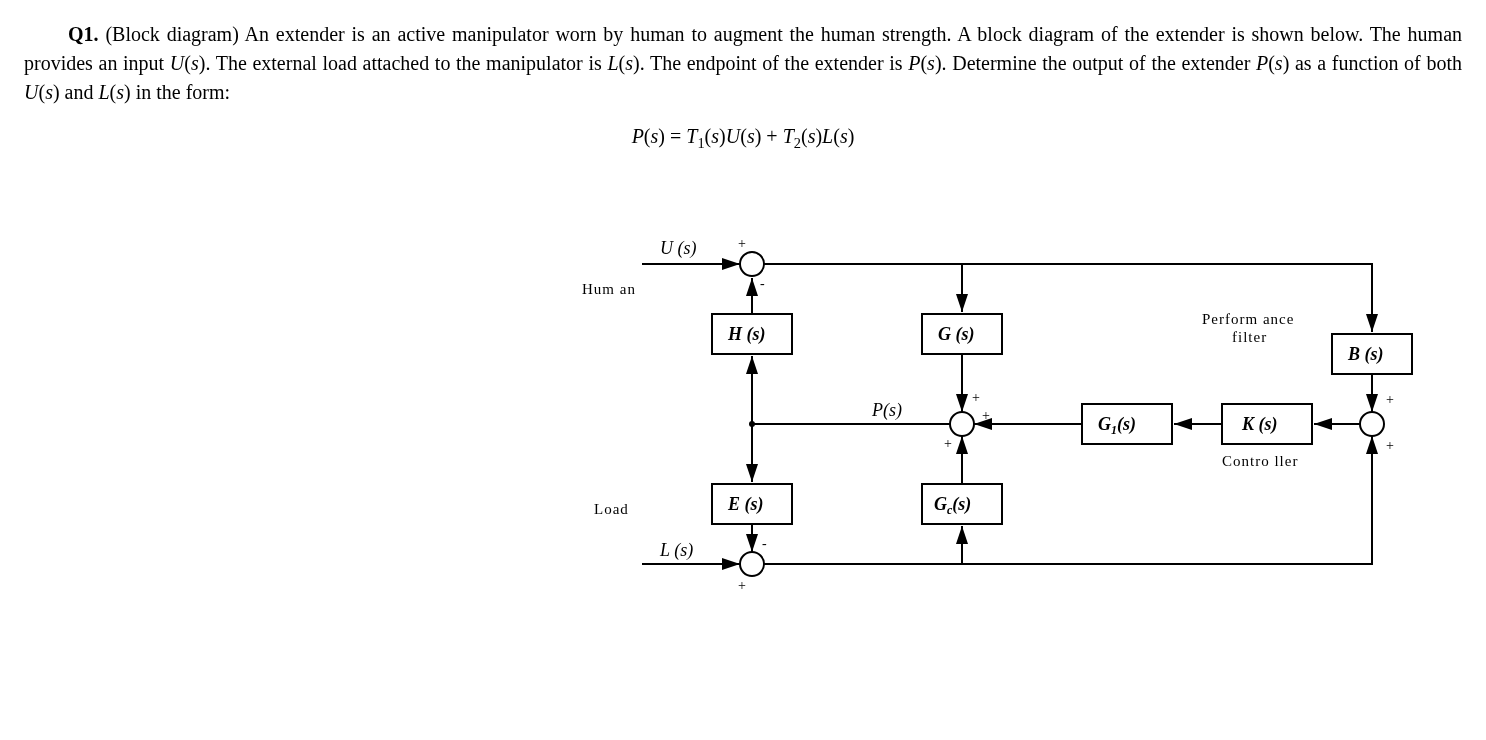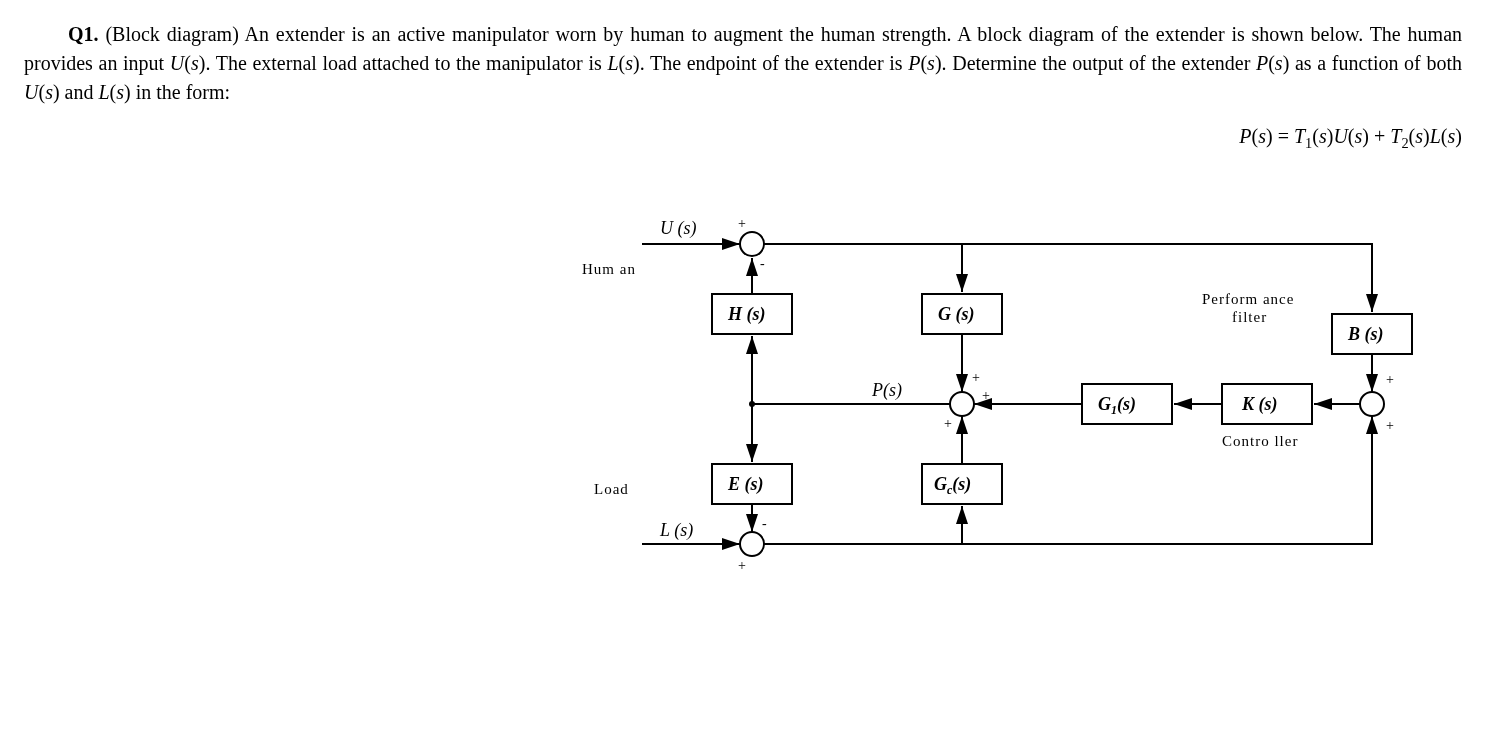--- a/index.html
+++ b/index.html
@@ -12,22 +12,22 @@
     width: 1486px;
     box-sizing: border-box;
   }
   .para {
     line-height: 1.45;
     text-align: justify;
     margin-bottom: 10px;
   }
   .para .indent { display:inline-block; width: 44px; }
   .eqline {
-    text-align: right;
-    margin: 18px 0 32px 0;
+    text-align: center;
+    margin: 18px 0 52px 0;
     font-size: 20px;
   }
   i { font-style: italic; }
   sub { font-size: 0.72em; }
   .diagram-wrap {
     text-align: right;
   }
   svg { display: inline-block; }
   .blk { fill: #fff; stroke: #000; stroke-width: 2; }
   .sum { fill: #fff; stroke: #000; stroke-width: 2; }

